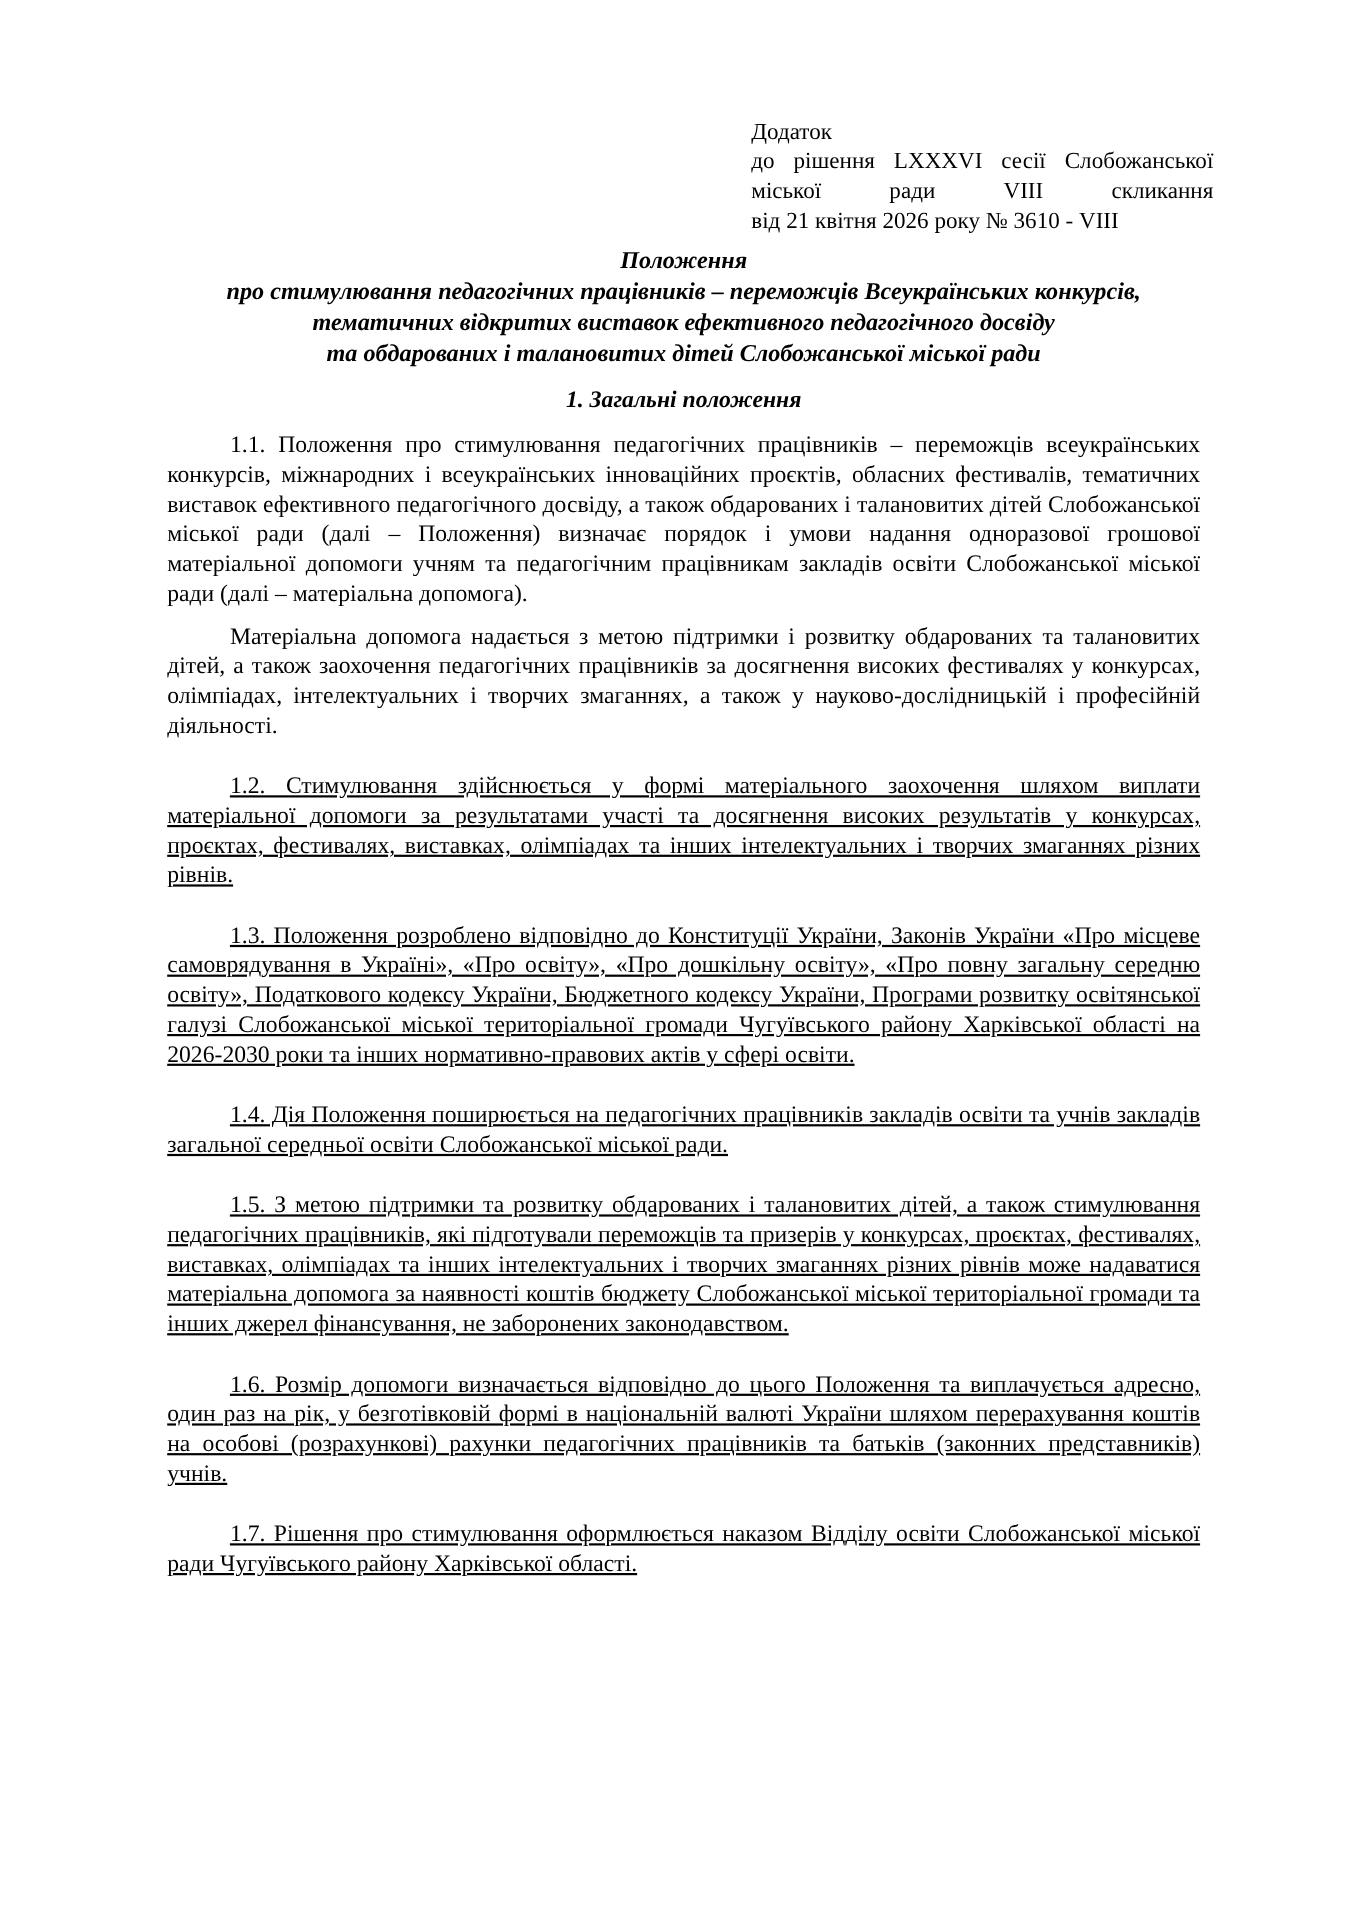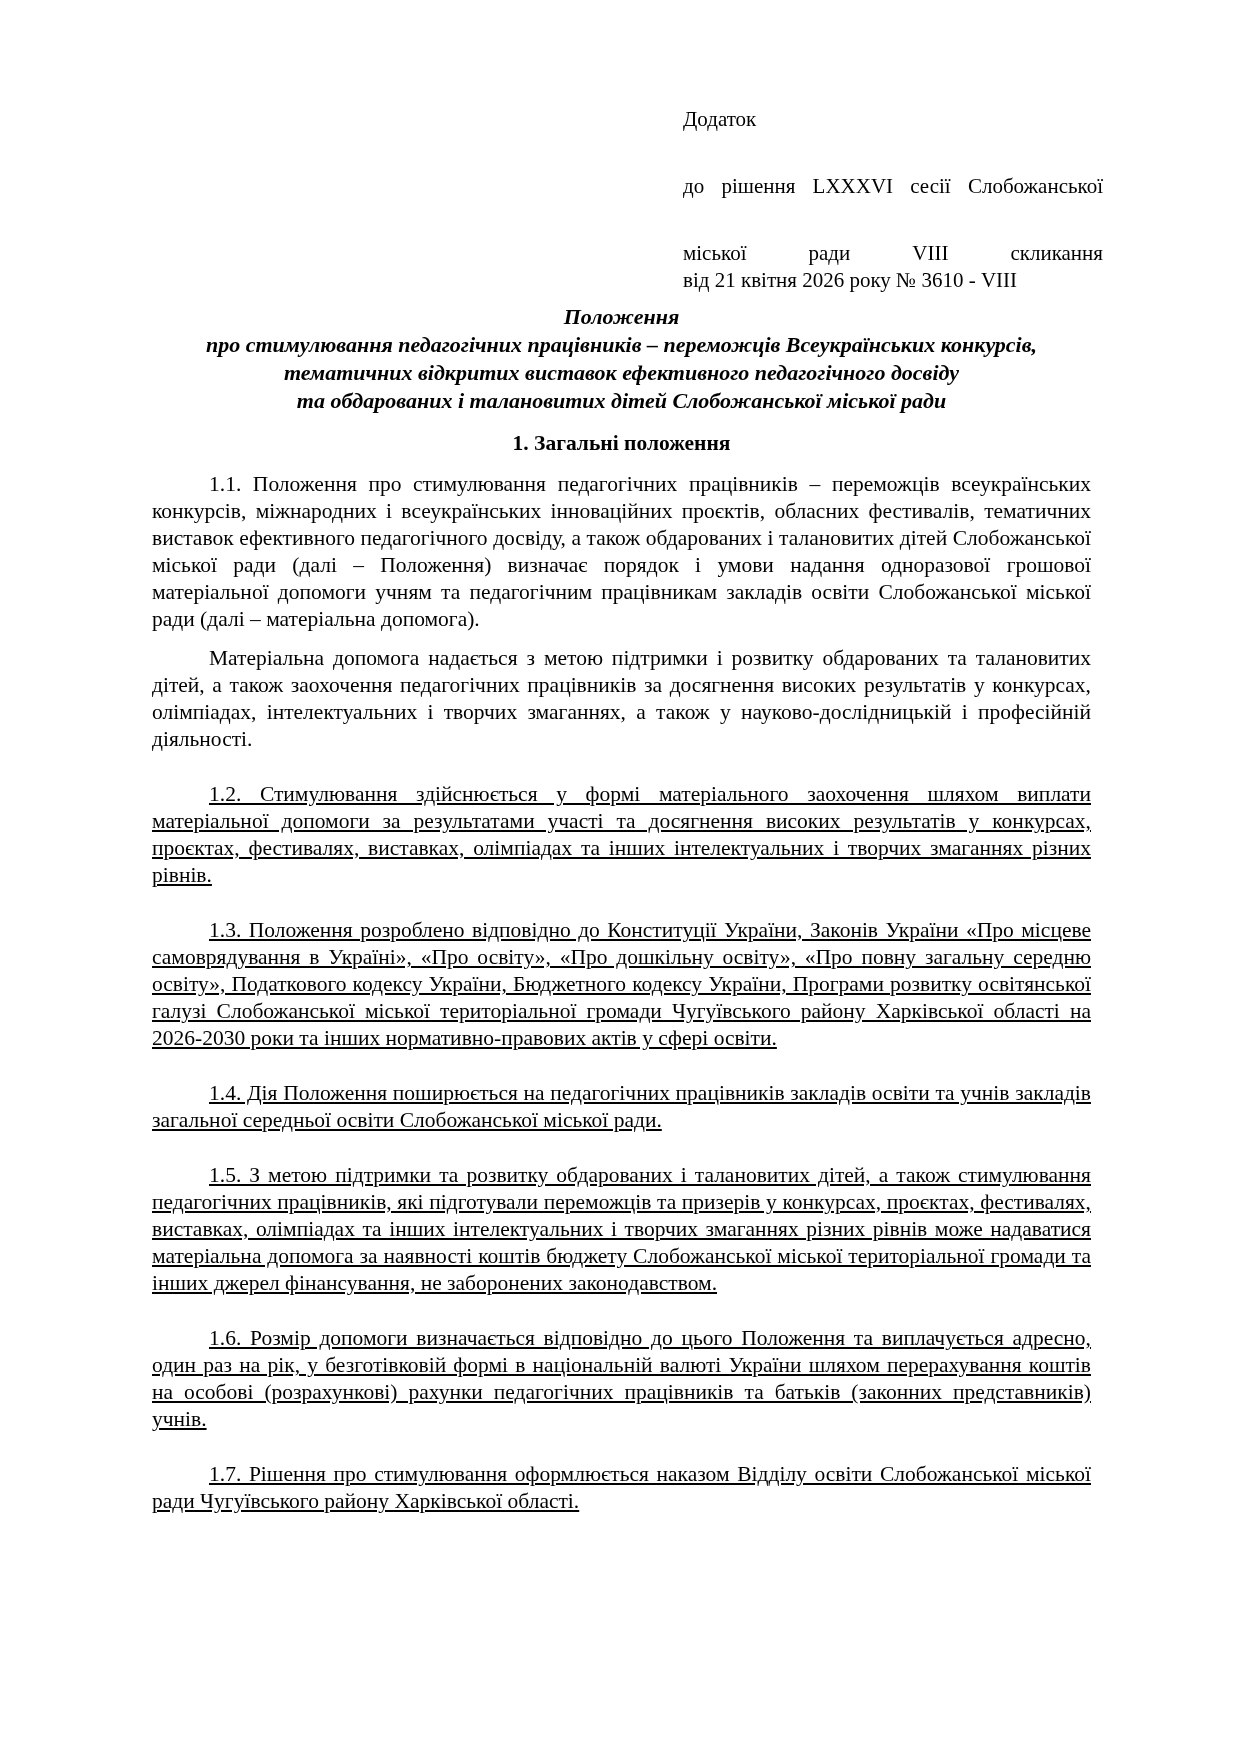--- a/index.html
+++ b/index.html
@@ -21,36 +21,36 @@
     width: 420px;
     margin-left: auto;
     font-size: 21px;
     line-height: 27px;
   }
   .annex-line { white-space: nowrap; }
   .annex-line.justified {
     white-space: normal;
     text-align: justify;
     text-align-last: justify;
-    margin-top: 40px;
   }
   .title-block {
     margin-top: 9px;
     text-align: center;
     font-weight: bold;
     font-size: 22px;
     line-height: 28px;
     font-style: italic;
   }
   .section-heading {
     margin-top: 15px;
     text-align: center;
     font-weight: bold;
     font-size: 21.5px;
     line-height: 27px;
+    font-style: italic;
   }
   .body-text {
     margin-top: 14px;
     font-size: 21.5px;
     line-height: 27px;
   }
   .para {
     margin: 12px;
     text-align: justify;
     text-indent: 57px;
@@ -76,21 +76,21 @@
     <div>Положення</div>
     <div>про стимулювання педагогічних працівників – переможців Всеукраїнських конкурсів,</div>
     <div>тематичних відкритих виставок  ефективного педагогічного досвіду</div>
     <div>та обдарованих і талановитих дітей Слобожанської міської ради</div>
   </div>
 
   <div class="section-heading">1. Загальні положення</div>
 
   <div class="body-text">
     <p class="para">1.1. Положення про стимулювання педагогічних працівників – переможців всеукраїнських конкурсів, міжнародних і всеукраїнських інноваційних проєктів, обласних фестивалів, тематичних виставок ефективного педагогічного досвіду, а також обдарованих і талановитих дітей Слобожанської міської ради (далі – Положення) визначає порядок і умови надання одноразової грошової матеріальної допомоги учням та педагогічним працівникам закладів освіти Слобожанської міської ради (далі – матеріальна допомога).</p>
-    <p class="para">Матеріальна допомога надається з метою підтримки і розвитку обдарованих та талановитих дітей, а також заохочення педагогічних працівників за досягнення високих результатів у конкурсах, олімпіадах, інтелектуальних і творчих змаганнях, а також у науково-дослідницькій і професійній діяльності.</p>
+    <p class="para">Матеріальна допомога надається з метою підтримки і розвитку обдарованих та талановитих дітей, а також заохочення педагогічних працівників за досягнення високих фестивалях у конкурсах, олімпіадах, інтелектуальних і творчих змаганнях, а також у науково-дослідницькій і професійній діяльності.</p>
     <p class="para gap-before">1.2. Стимулювання здійснюється у формі матеріального заохочення шляхом виплати матеріальної допомоги за результатами участі та досягнення високих результатів у конкурсах, проєктах, фестивалях, виставках, олімпіадах та інших інтелектуальних і творчих змаганнях різних рівнів.</p>
     <p class="para gap-before">1.3. Положення розроблено відповідно до Конституції України, Законів України «Про місцеве самоврядування в Україні», «Про освіту», «Про дошкільну освіту», «Про повну загальну середню освіту», Податкового кодексу України, Бюджетного кодексу України, Програми розвитку освітянської галузі Слобожанської міської територіальної громади Чугуївського району Харківської області  на 2026-2030 роки та інших нормативно-правових актів у сфері освіти.</p>
     <p class="para gap-before">1.4. Дія Положення поширюється на педагогічних працівників закладів освіти та учнів закладів загальної середньої освіти Слобожанської міської ради.</p>
     <p class="para gap-before">1.5. З метою підтримки та розвитку обдарованих і талановитих дітей, а також стимулювання педагогічних працівників, які підготували переможців та призерів у конкурсах, проєктах, фестивалях, виставках, олімпіадах та інших інтелектуальних і творчих змаганнях різних рівнів може надаватися матеріальна допомога за наявності коштів бюджету Слобожанської міської територіальної громади та інших джерел фінансування, не заборонених законодавством.</p>
     <p class="para gap-before">1.6. Розмір допомоги визначається відповідно до цього Положення та виплачується адресно, один раз на рік, у безготівковій формі в національній валюті України шляхом перерахування коштів на особові (розрахункові) рахунки педагогічних працівників та батьків (законних представників) учнів.</p>
     <p class="para gap-before">1.7. Рішення про стимулювання оформлюється наказом Відділу освіти Слобожанської міської ради Чугуївського району Харківської області.</p>
   </div>
 
 </div>
 

